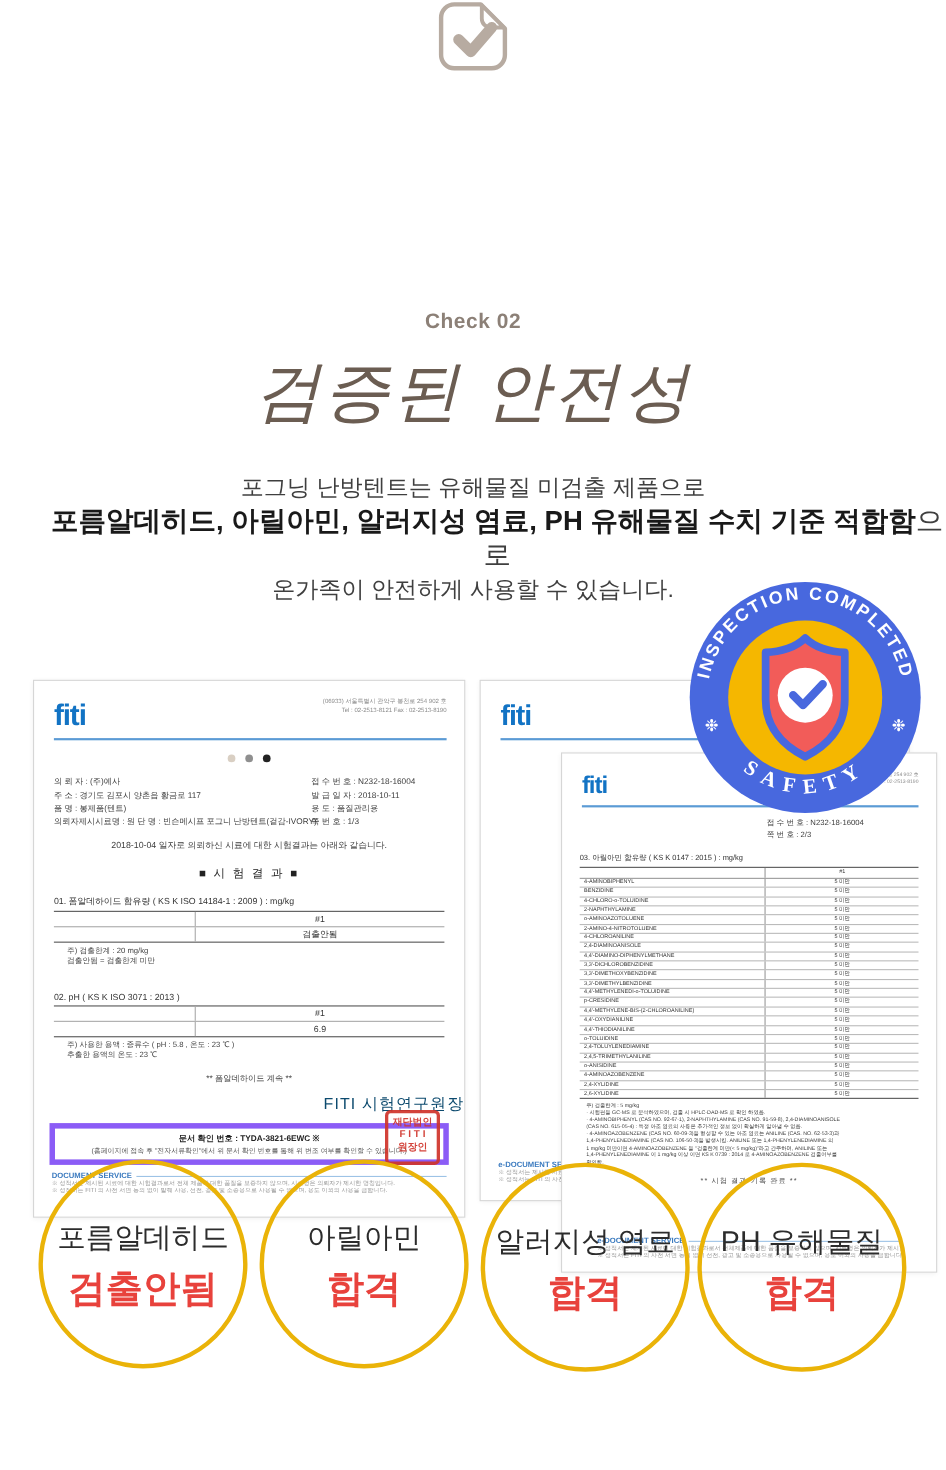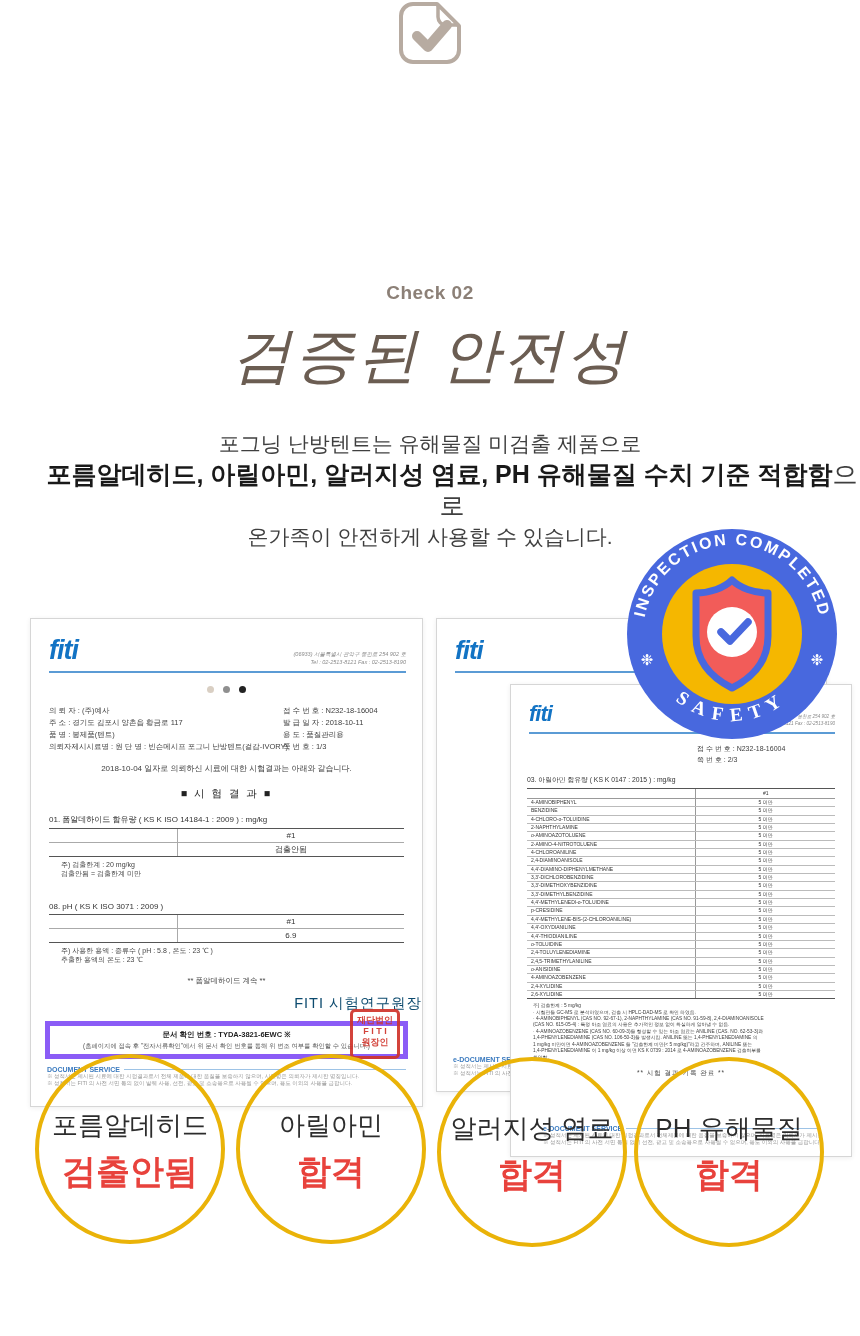--- a/index.html
+++ b/index.html
@@ -13,21 +13,21 @@
   .desc .bold-line{font-size:25px;font-weight:bold;color:#191919;padding-left:44px;}
   .desc .tail{font-weight:normal;color:#3F3F3F;}
   
   .badge{left:626px;top:528px;width:212px;height:212px;z-index:5;}
   .badge text{font-family:"Liberation Sans",sans-serif;}
   .badge .arc-top{font-size:16px;font-weight:bold;letter-spacing:2.2px;fill:#fff;}
   .badge .arc-bottom{font-family:"Liberation Serif",serif;font-size:19px;font-weight:bold;letter-spacing:8px;fill:#fff;}
   .badge .flake{font-size:15px;fill:#fff;}
   
   .doc{background:#fff;border:1px solid #D6D6D6;box-shadow:0 1px 5px rgba(0,0,0,.07);}
-  .doc-head{display:flex;justify-content:space-between;align-items:flex-end;padding:16px 16px 0 18px;font-style:italic;}
+  .doc-head{display:flex;justify-content:space-between;align-items:flex-start;padding:16px 16px 0 18px;}
   .fiti-logo{font-weight:800;color:#1273C4;letter-spacing:-1px;}
   .doc-addr{text-align:right;color:#8a8a8a;font-size:5.5px;line-height:7.5px;white-space:nowrap;}
   .blue-line{height:2px;background:#5B9BD5;margin:5px 16px 0 18px;}
   
   .left-doc{left:30px;top:618px;width:391px;height:487px;z-index:1;}
   .left-doc .fiti-logo{font-size:27px;}
   .tr-title{margin-top:20px;text-align:center;font-size:21px;letter-spacing:4px;color:#3C3C3C;}
   .dots{margin-top:13px;display:flex;justify-content:center;gap:9px;}
   .dot{width:7px;height:7px;border-radius:50%;}
   .fields{position:relative;margin-top:12px;padding-left:18px;font-size:7.5px;line-height:12px;color:#3d3d3d;white-space:nowrap;}
@@ -333,21 +333,21 @@
       <div class="lt-c1"></div>
       <div class="lt-c2">검출안됨</div>
     </div>
   </div>
   <div class="note">
 
   <div>주) 검출한계 : 20 mg/kg</div>
       <div>검출안됨 = 검출한계 미만</div>
     </div>
 
-  <div class="sec-title" style="margin-top:24px">08. pH ( KS K ISO 3071 : 2009 )</div>
+  <div class="sec-title" style="margin-top:24px">02. pH ( KS K ISO 3071 : 2013 )</div>
   <div class="ltable">
     <div class="lt-row">
       <div class="lt-c1"></div>
       <div class="lt-c2">#1</div>
     </div>
     <div class="lt-row">
       <div class="lt-c1"></div>
       <div class="lt-c2">6.9</div>
     </div>
   </div>

